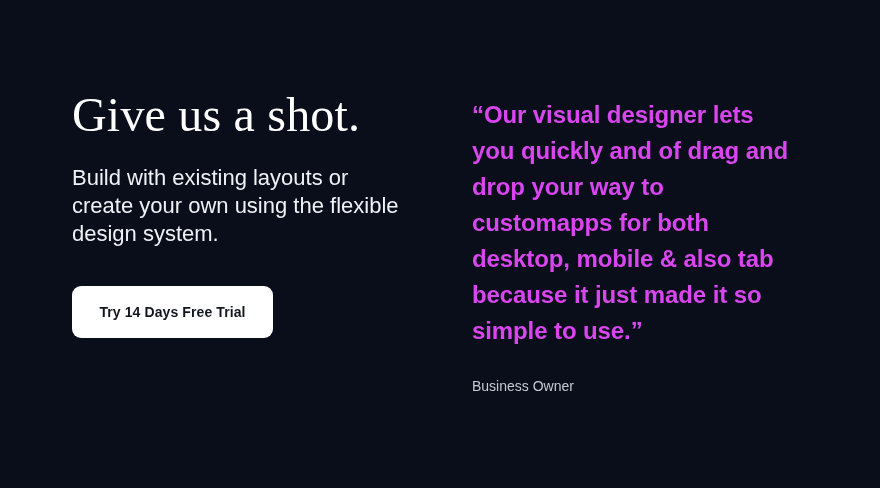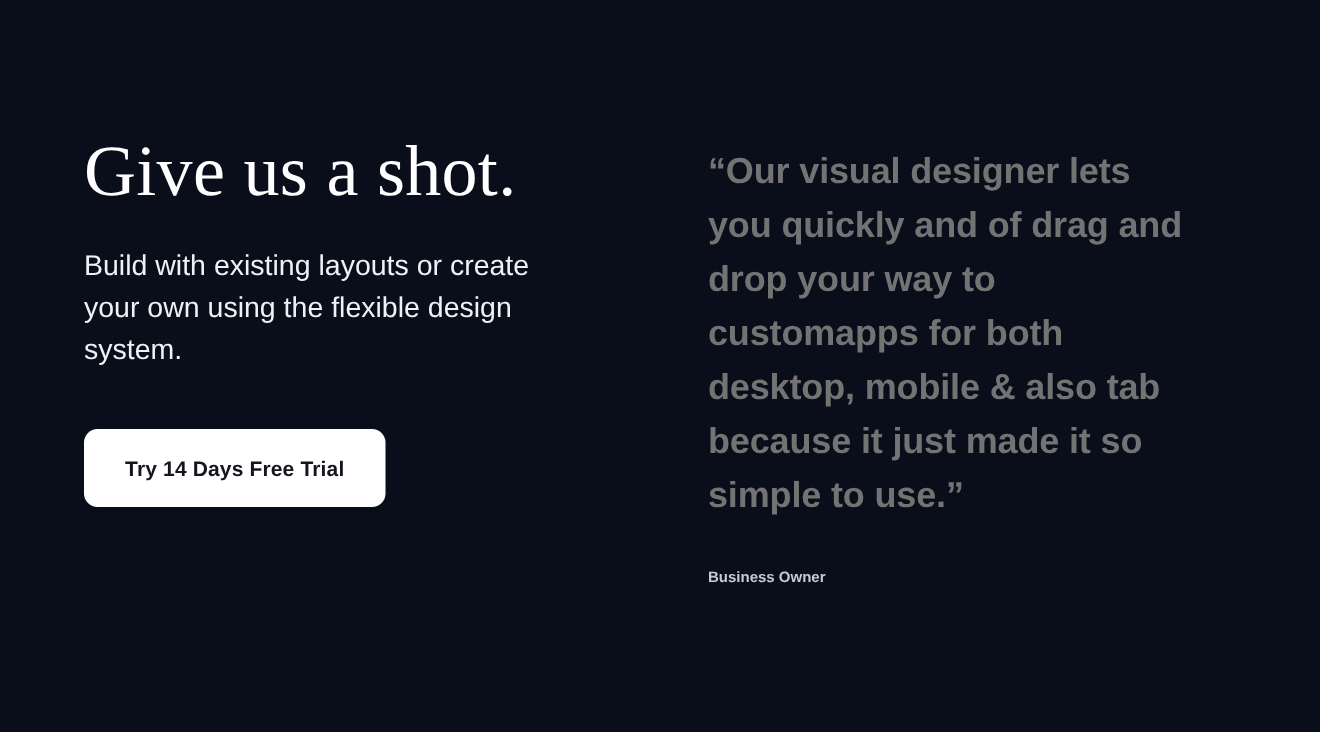--- a/index.html
+++ b/index.html
@@ -19,40 +19,40 @@
     position: relative;
     width: 880px;
     height: 488px;
     background: #0a0e1a;
     box-sizing: border-box;
   }
 
   
   .left-col {
     position: absolute;
-    left: 56px;
+    left: 72px;
     top: 88px;
     width: 345px;
   }
 
   .headline {
     font-family: "Liberation Serif", "DejaVu Serif", serif;
     font-weight: 400;
     font-size: 48px;
     line-height: 54px;
     color: #ffffff;
     letter-spacing: 0.2px;
     margin: 0;
     white-space: nowrap;
   }
 
   .subcopy {
     margin: 0;
     margin-top: 22px;
-    font-size: 19px;
+    font-size: 22px;
     line-height: 28px;
     font-weight: 400;
     color: #eef1f6;
     max-width: 335px;
   }
 
   .cta-button {
     position: absolute;
     left: 0;
     top: 198px;
@@ -79,41 +79,41 @@
     left: 472px;
     top: 97px;
     width: 330px;
   }
 
   .quote-text {
     margin: 0;
     font-size: 24px;
     line-height: 36px;
     font-weight: 700;
-    color: #737373;
+    color: #d946ef;
     letter-spacing: -0.1px;
   }
 
   .author-block {
     margin-top: 28px;
   }
 
   .author-name {
     font-size: 15px;
     line-height: 20px;
     font-weight: 700;
     color: #ffffff;
     letter-spacing: 0.1px;
   }
 
   .author-role {
     margin-top: 9px;
-    font-size: 10px;
+    font-size: 14px;
     line-height: 18px;
-    font-weight: 700;
+    font-weight: 400;
     color: #c5cad4;
   }
 </style>
 </head>
 <body>
 
 <div id="hero">
 
   <div class="left-col">
     <h1 class="headline">Give us a shot.</h1>

